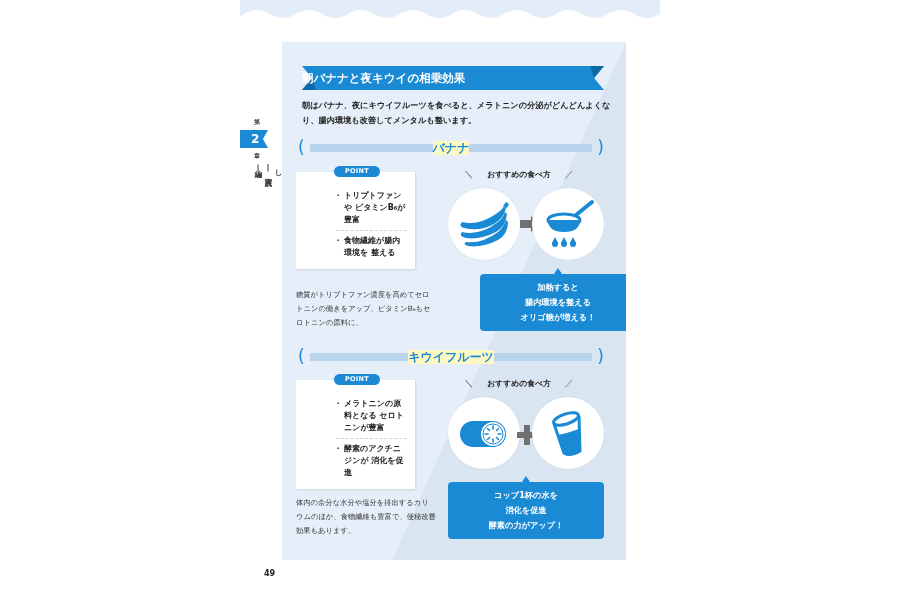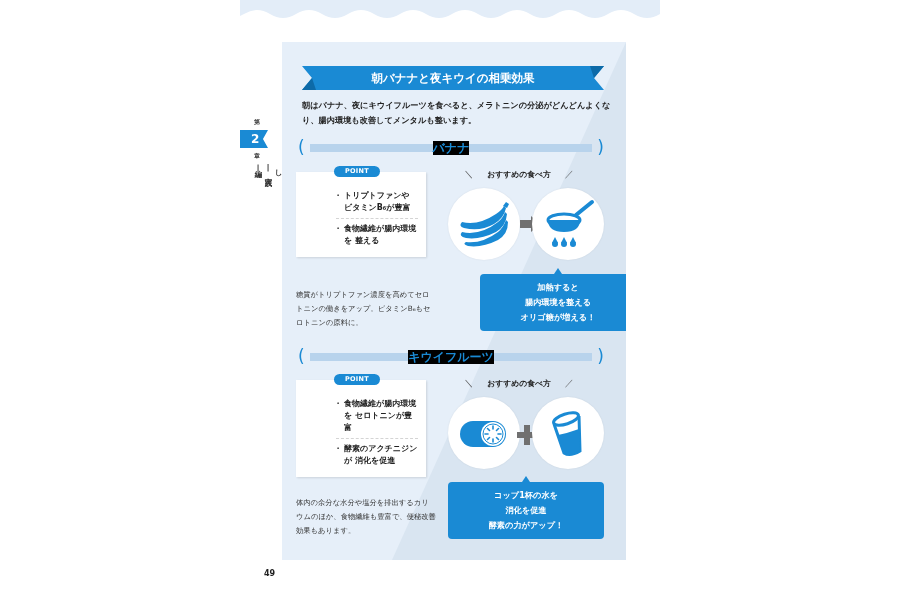--- a/index.html
+++ b/index.html
@@ -16,34 +16,34 @@
       clip-path: polygon(0 0, 100% 0, 82% 50%, 100% 100%, 0 100%); }
   .chapter-tab .num { position: absolute; left: 11px; top: 12px; font-size: 12px; font-weight: bold; color: #fff; line-height: 18px; }
   .chapter-tab .sho { position: absolute; left: 14px; top: 34px; font-size: 6px; font-weight: bold; color: #333; }
   .chapter-tab .vtitle { position: absolute; left: 13px; top: 46px; writing-mode: vertical-rl; font-size: 7.5px; font-weight: bold; color: #333; letter-spacing: 0.5px; }
 
   .panel { position: absolute; left: 42px; top: 42px; width: 344px; height: 518px; background: #e6eff9; overflow: hidden; }
   .panel .diag { position: absolute; left: 0; top: 0; width: 344px; height: 518px; }
 
   .title-banner { position: absolute; left: 20px; top: 24px; width: 302px; height: 24px; }
   .title-banner svg { position: absolute; left: 0; top: 0; }
-  .title-banner .t { position: absolute; left: 0; top: 0; width: 302px; height: 24px; line-height: 24px; text-align: center;
+  .title-banner .t { position: absolute; left: 0; top: 0; width: 302px; height: 24px; line-height: 24px; text-align: left;
       color: #fff; font-weight: bold; font-size: 11.5px; }
 
   .intro { position: absolute; left: 20px; top: 56px; width: 310px; font-size: 8.2px; font-weight: bold; line-height: 15px; color: #222; }
 
   .section-head { position: absolute; left: 14px; width: 310px; height: 20px; }
   .section-head .bar { position: absolute; left: 14px; top: 6px; width: 282px; height: 8px; background: #b8d3ec; }
   .section-head .paren-l, .section-head .paren-r { position: absolute; top: 0; font-size: 17px; color: #1a8ad4; line-height: 18px; font-weight: normal; }
   .section-head .paren-l { left: 2px; }
   .section-head .paren-r { right: 2px; }
   .section-head .label { position: absolute; left: 0; top: 0; width: 310px; text-align: center; font-size: 12px; color: #1a8ad4; line-height: 20px; font-weight: bold; }
-  .section-head .label span { background: #000000; padding: 0 0; }
-
-  .point-card { position: absolute; left: 14px; width: 130px; background: #fff; box-shadow: 1px 1px 2px rgba(0,0,0,0.12); }
+  .section-head .label span { background: #fef9c3; padding: 0 0; }
+
+  .point-card { position: absolute; left: 14px; width: 119px; background: #fff; box-shadow: 1px 1px 2px rgba(0,0,0,0.12); }
   .point-badge { position: absolute; left: 38px; top: -6px; width: 46px; height: 11px; background: #1a8ad4; color: #fff; border-radius: 6px;
       font-size: 6.5px; font-weight: bold; text-align: center; line-height: 11px; letter-spacing: 0.3px; }
   .point-list { list-style: none; padding: 14px 8px 6px 8px; }
   .point-list li { font-size: 8px; font-weight: bold; line-height: 12px; padding: 4px 0 4px 8px; position: relative; border-bottom: 1px dashed #d4d4d4; margin-left: 32px; }
   .point-list li:last-child { border-bottom: none; }
   .point-list li::before { content: "・"; position: absolute; left: -2px; top: 4px; font-size: 8px; }
 
   .desc { position: absolute; left: 14px; width: 140px; font-size: 7.3px; line-height: 14px; color: #333; }
 
   .howto-label { position: absolute; left: 162px; width: 150px; text-align: center; font-size: 7.8px; font-weight: bold; color: #222; }
@@ -153,21 +153,21 @@
     <div class="section-head" style="top:305px;">
       <div class="bar"></div>
       <span class="paren-l">(</span>
       <div class="label"><span>キウイフルーツ</span></div>
       <span class="paren-r">)</span>
     </div>
 
     <div class="point-card" style="top:338px;">
       <div class="point-badge">POINT</div>
       <ul class="point-list">
-        <li>食物繊維が腸内環境を セロトニンが豊富</li>
+        <li>メラトニンの原料となる セロトニンが豊富</li>
         <li>酵素のアクチニジンが 消化を促進</li>
       </ul>
     </div>
 
     <p class="desc" style="top:454px;">体内の余分な水分や塩分を排出するカリウムのほか、食物繊維も豊富で、便秘改善効果もあります。</p>
 
     <div class="howto-label" style="top:335px;">
       <span class="sl">＼</span><span>おすすめの食べ方</span><span class="sl">／</span>
     </div>
 

